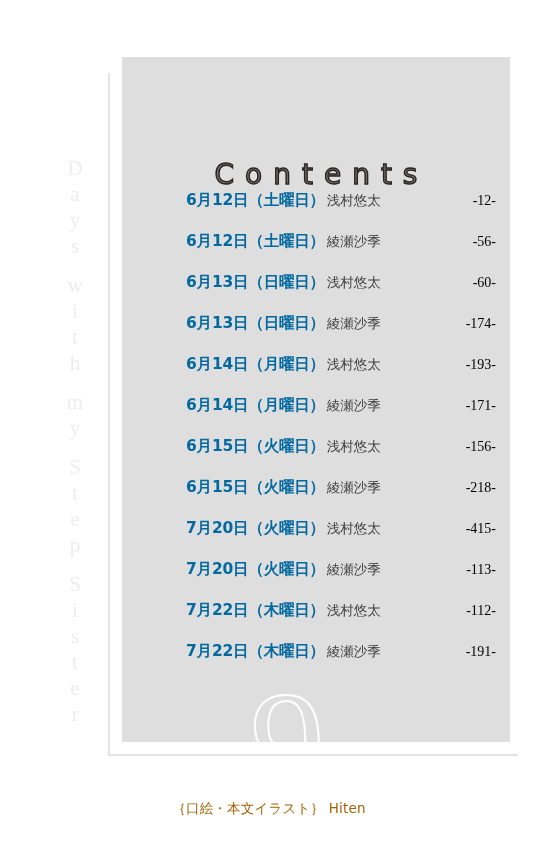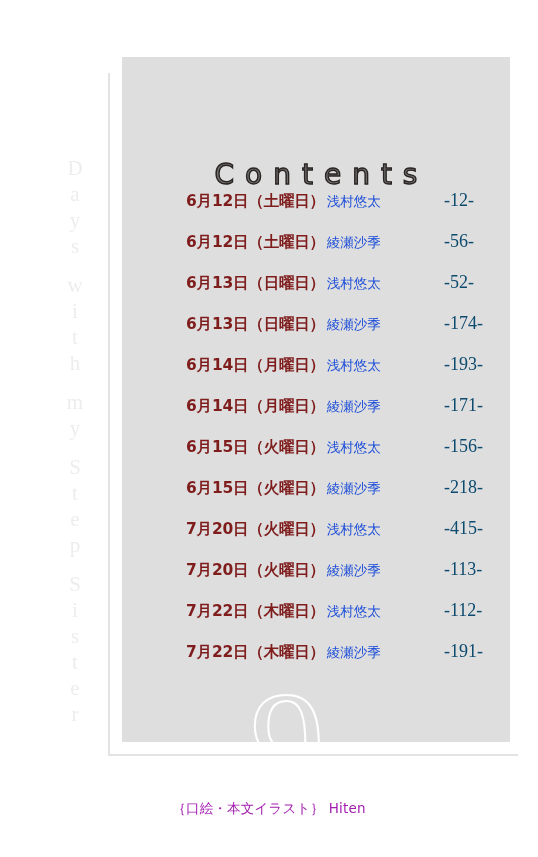--- a/index.html
+++ b/index.html
@@ -101,40 +101,40 @@
   }
   .toc-row {
     display: flex;
     align-items: baseline;
     height: 41px;
   }
   .toc-date {
     font-family: "DejaVu Sans", "Liberation Sans", sans-serif;
     font-size: 15.5px;
     font-weight: 700;
-    color: #7f1d1d;
+    color: #0369a1;
     letter-spacing: -0.2px;
     white-space: nowrap;
   }
   .toc-author {
     font-family: "DejaVu Sans", "Liberation Sans", sans-serif;
     font-size: 13.5px;
     font-weight: 400;
-    color: #1d4ed8;
+    color: #404040;
     white-space: nowrap;
     margin-left: 2px;
   }
   .toc-page {
     margin-left: auto;
     min-width: 52px;
-    text-align: left;
+    text-align: right;
     font-family: "Liberation Serif", "DejaVu Serif", serif;
-    font-size: 18px;
+    font-size: 14px;
     font-weight: 400;
-    color: #0c4a6e;
+    color: #000000;
     white-space: nowrap;
   }
 
   
   #series-title {
     position: absolute;
     left: 58px;
     top: 155px;
     width: 34px;
     font-family: "Liberation Serif", "DejaVu Serif", serif;
@@ -158,21 +158,21 @@
   
   #footer-credit {
     position: absolute;
     left: 0;
     right: 0;
     top: 800px;
     text-align: center;
     font-family: "DejaVu Sans", "Liberation Sans", sans-serif;
     font-size: 13.5px;
     font-weight: 500;
-    color: #a21caf;
+    color: #a16207;
     letter-spacing: 0.2px;
     white-space: nowrap;
   }
 </style>
 </head>
 <body>
 
 <div id="page">
 
   <div id="frame-rule"></div>
@@ -215,21 +215,21 @@
           <span class="toc-page">-12-</span>
         </li>
         <li class="toc-row">
           <span class="toc-date">6月12日（土曜日）</span>
           <span class="toc-author">綾瀬沙季</span>
           <span class="toc-page">-56-</span>
         </li>
         <li class="toc-row">
           <span class="toc-date">6月13日（日曜日）</span>
           <span class="toc-author">浅村悠太</span>
-          <span class="toc-page">-52-</span>
+          <span class="toc-page">-60-</span>
         </li>
         <li class="toc-row">
           <span class="toc-date">6月13日（日曜日）</span>
           <span class="toc-author">綾瀬沙季</span>
           <span class="toc-page">-174-</span>
         </li>
         <li class="toc-row">
           <span class="toc-date">6月14日（月曜日）</span>
           <span class="toc-author">浅村悠太</span>
           <span class="toc-page">-193-</span>

